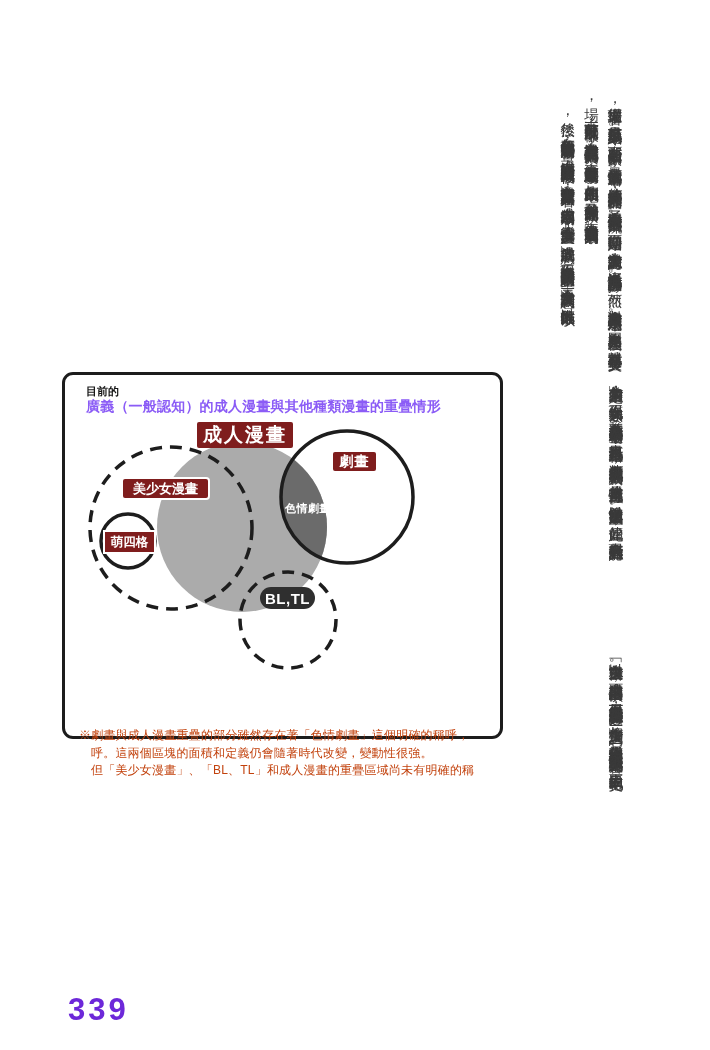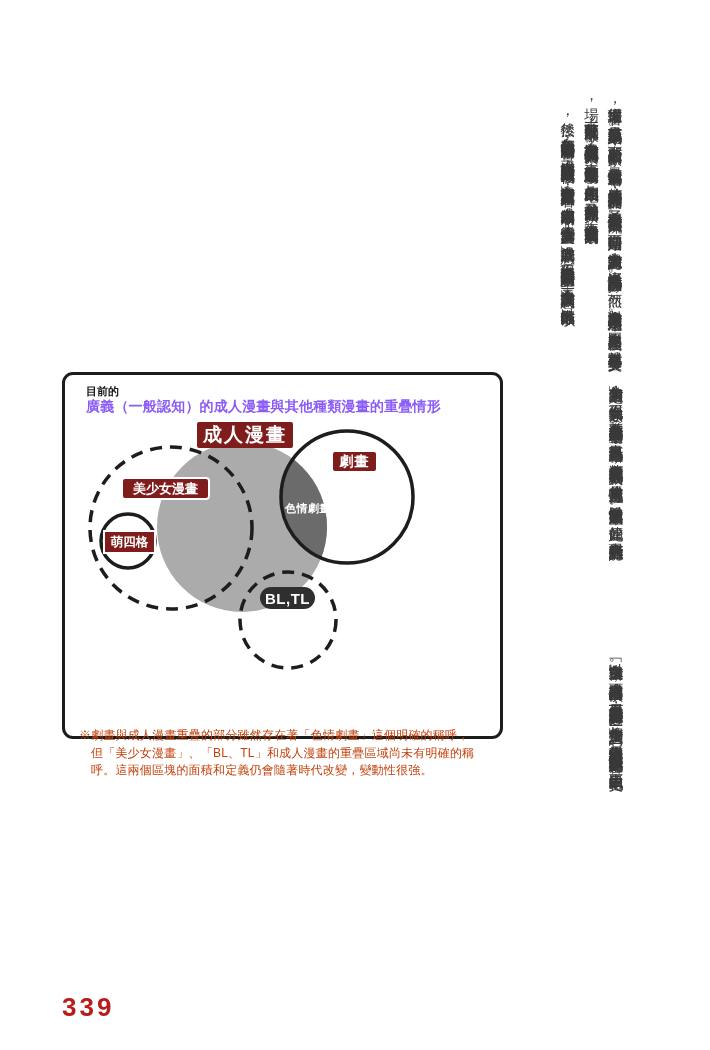--- a/index.html
+++ b/index.html
@@ -69,22 +69,22 @@
   .lab-bltl     { left: 195px; top: 212px; width: 55px; height: 22px; font-size: 15px; background: #2f2f2f; border-radius: 11px; letter-spacing: 0.5px; }
 
   .footnote {
     position: absolute; left: 14px; top: 308px; width: 352px;
     font-size: 12px; line-height: 17.5px; color: #c2410c;
     letter-spacing: 0.2px; white-space: nowrap; margin-top: 44px;
   }
   .footnote .indent { padding-left: 12px; }
 
   .pagenum {
-    position: absolute; left: 62px; top: 992px;
-    font-size: 26px; font-weight: bold; color: #b91c1c;
+    position: absolute; left: 68px; top: 992px;
+    font-size: 31px; font-weight: bold; color: #6d28d9;
     letter-spacing: 3px;
   }
 </style>
 </head>
 <body>
 
 <div class="page">
 
   <div class="vtext top-block">
     <p>從市場原理來看，這也是早就可以預見的結果。而在那些脫穎而出的作家中，最有代表性的當屬森山塔了。他連續創作了數部火紅大賣的作品，奠定了美少女漫畫要色情才會賣的大潮流。而從這時期開始，美少女漫畫誌的封面，也逐漸被以色情為賣點的作品占據。然而，這對美少女漫畫界絕不全然是壞消息。因為業界興盛起來後，就跟從前「只要有美少女登場，畫什麼都可以」的狀況一樣，美少女漫畫雜誌變成了只要加入色情元素，不管畫什麼都可以的漫畫實驗場。如此自由的創作天地，孕育了無數充滿才能的作家，更使「美少女漫畫」逐漸成長為更大的類別。</p>
@@ -120,20 +120,20 @@
 
     <div class="dlabel lab-adult">成人漫畫</div>
     <div class="dlabel lab-gekiga">劇畫</div>
     <div class="dlabel lab-bishoujo">美少女漫畫</div>
     <div class="dlabel lab-moe">萌四格</div>
     <div class="dlabel lab-ero">色情劇畫</div>
     <div class="dlabel lab-bltl">BL,TL</div>
 
     <div class="footnote">
       <div>※劇畫與成人漫畫重疊的部分雖然存在著「色情劇畫」這個明確的稱呼，</div>
+      <div class="indent">呼。這兩個區塊的面積和定義仍會隨著時代改變，變動性很強。</div>
       <div class="indent">但「美少女漫畫」、「BL、TL」和成人漫畫的重疊區域尚未有明確的稱</div>
-      <div class="indent">呼。這兩個區塊的面積和定義仍會隨著時代改變，變動性很強。</div>
     </div>
   </div>
 
   <div class="pagenum">339</div>
 
 </div>
 
 </body></html>

